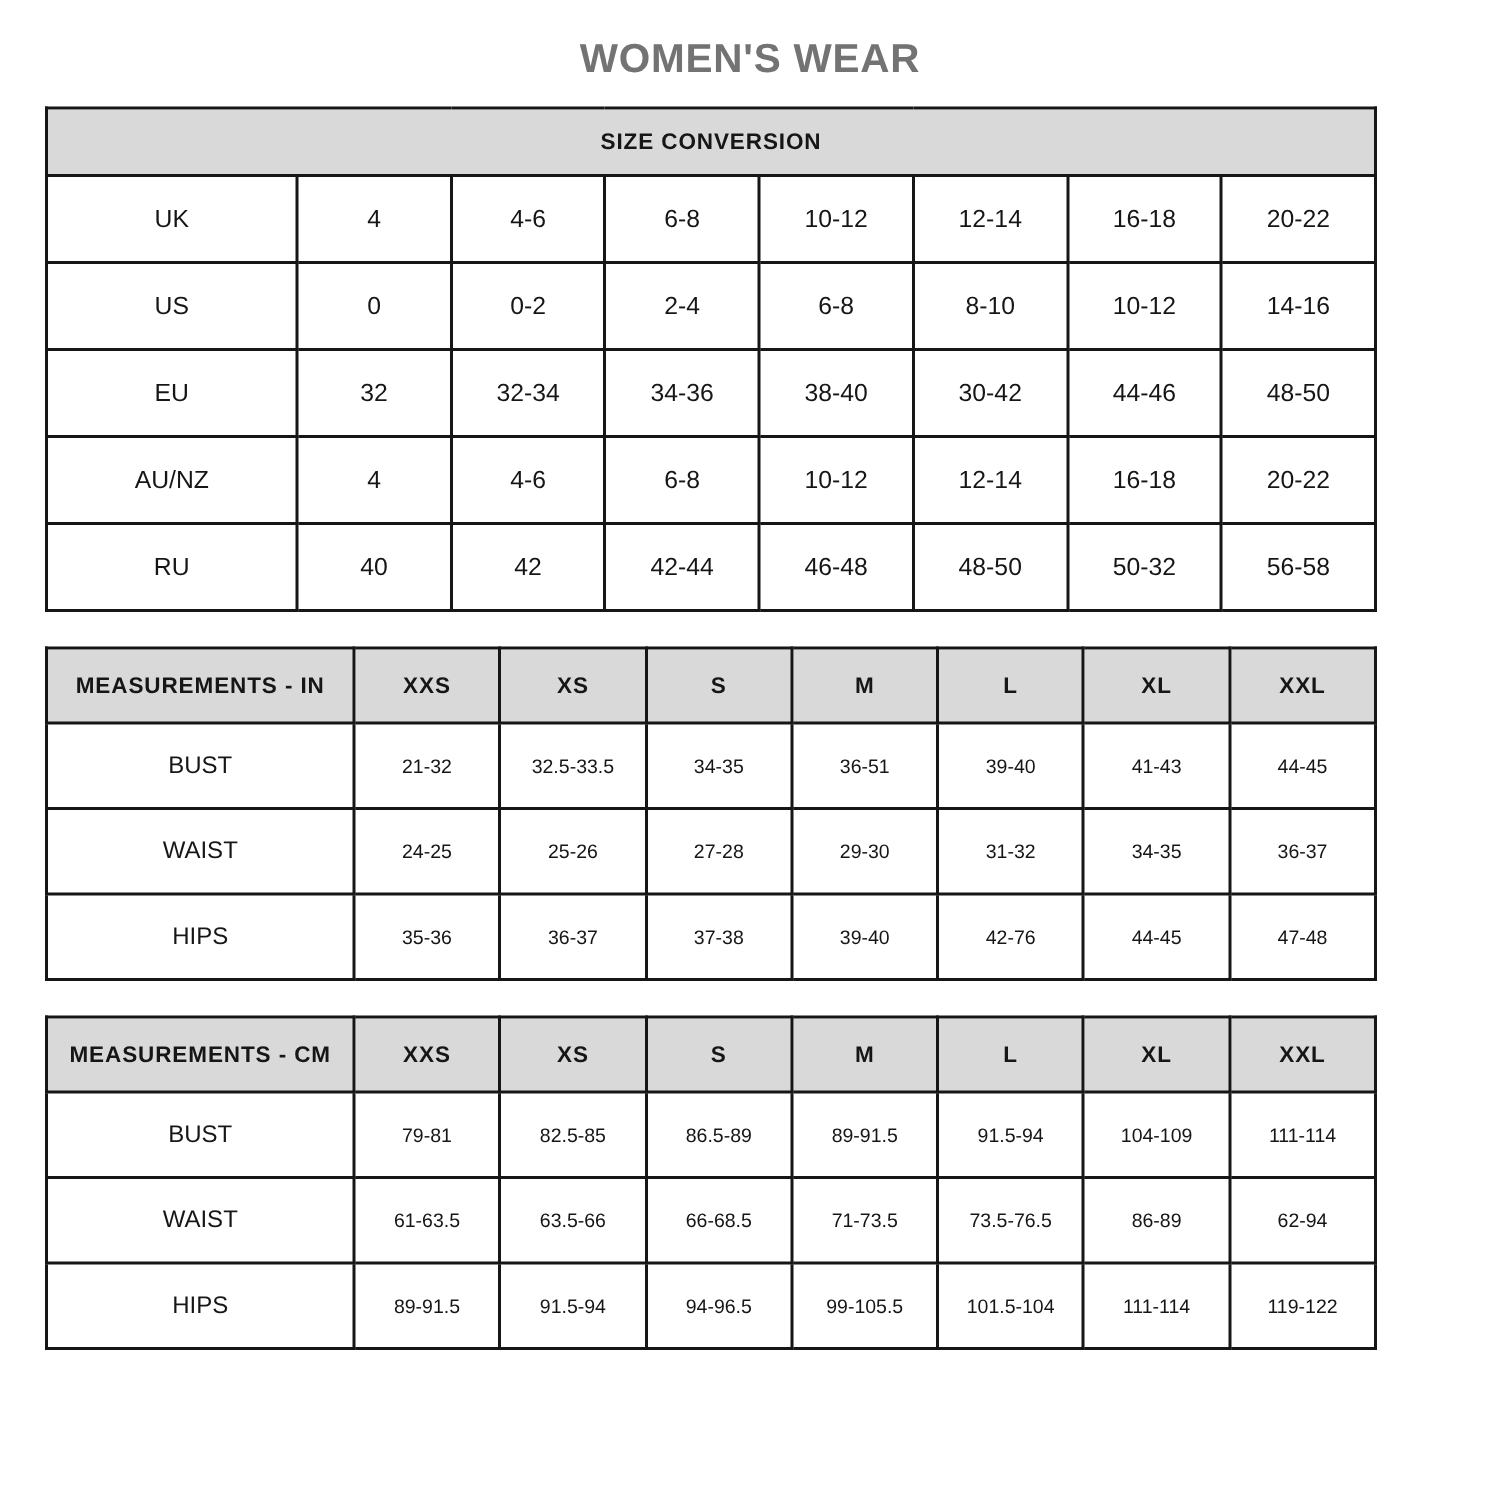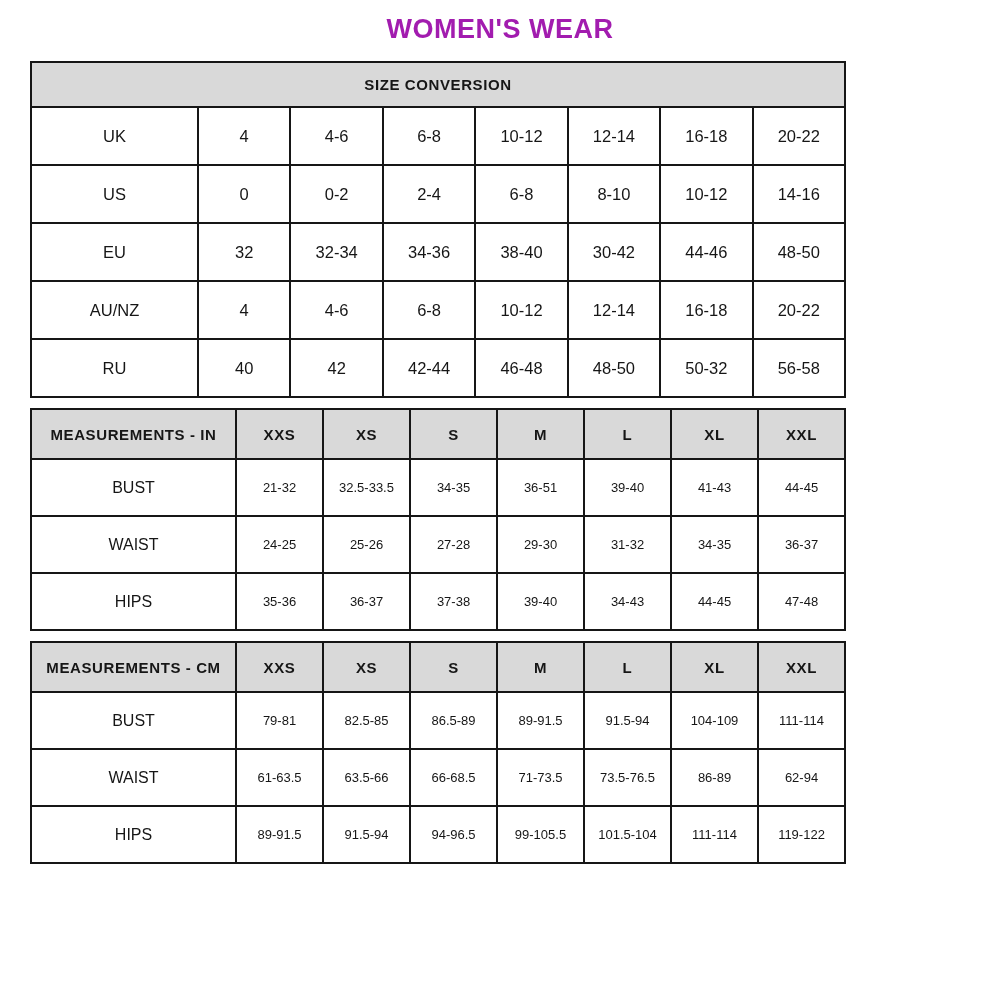--- a/index.html
+++ b/index.html
@@ -8,28 +8,28 @@
     background: #ffffff;
     font-family: "Liberation Sans", sans-serif;
     color: #161616;
   }
   .page { padding: 12px 30px 18px 30px; }
   h1.title {
     text-align: center;
     font-size: 27px;
     font-weight: 700;
     letter-spacing: 0.5px;
-    margin: 2px 0 16px 0;
-    color: #a21caf;
+    margin: 12px 0 16px 0;
+    color: #737373;
   }
   table.tbl {
     border-collapse: collapse;
-    width: 816px;
+    width: 888px;
     table-layout: fixed;
-    margin-bottom: 10px;
+    margin-bottom: 23px;
     border: 2px solid #0f766e;
   }
   .tbl th, .tbl td {
     border: 2px solid #161616;
     text-align: center;
     vertical-align: middle;
     overflow: hidden;
     white-space: nowrap;
   }
   .band {
@@ -166,21 +166,21 @@
           <td>31-32</td>
           <td>34-35</td>
           <td>36-37</td>
         </tr>
         <tr>
           <td class="rowlabel">HIPS</td>
           <td>35-36</td>
           <td>36-37</td>
           <td>37-38</td>
           <td>39-40</td>
-          <td>34-43</td>
+          <td>42-76</td>
           <td>44-45</td>
           <td>47-48</td>
         </tr>
       </tbody>
   </table>
 
   <table class="tbl meas">
     <colgroup>
       <col style="width:205px">
       <col>

